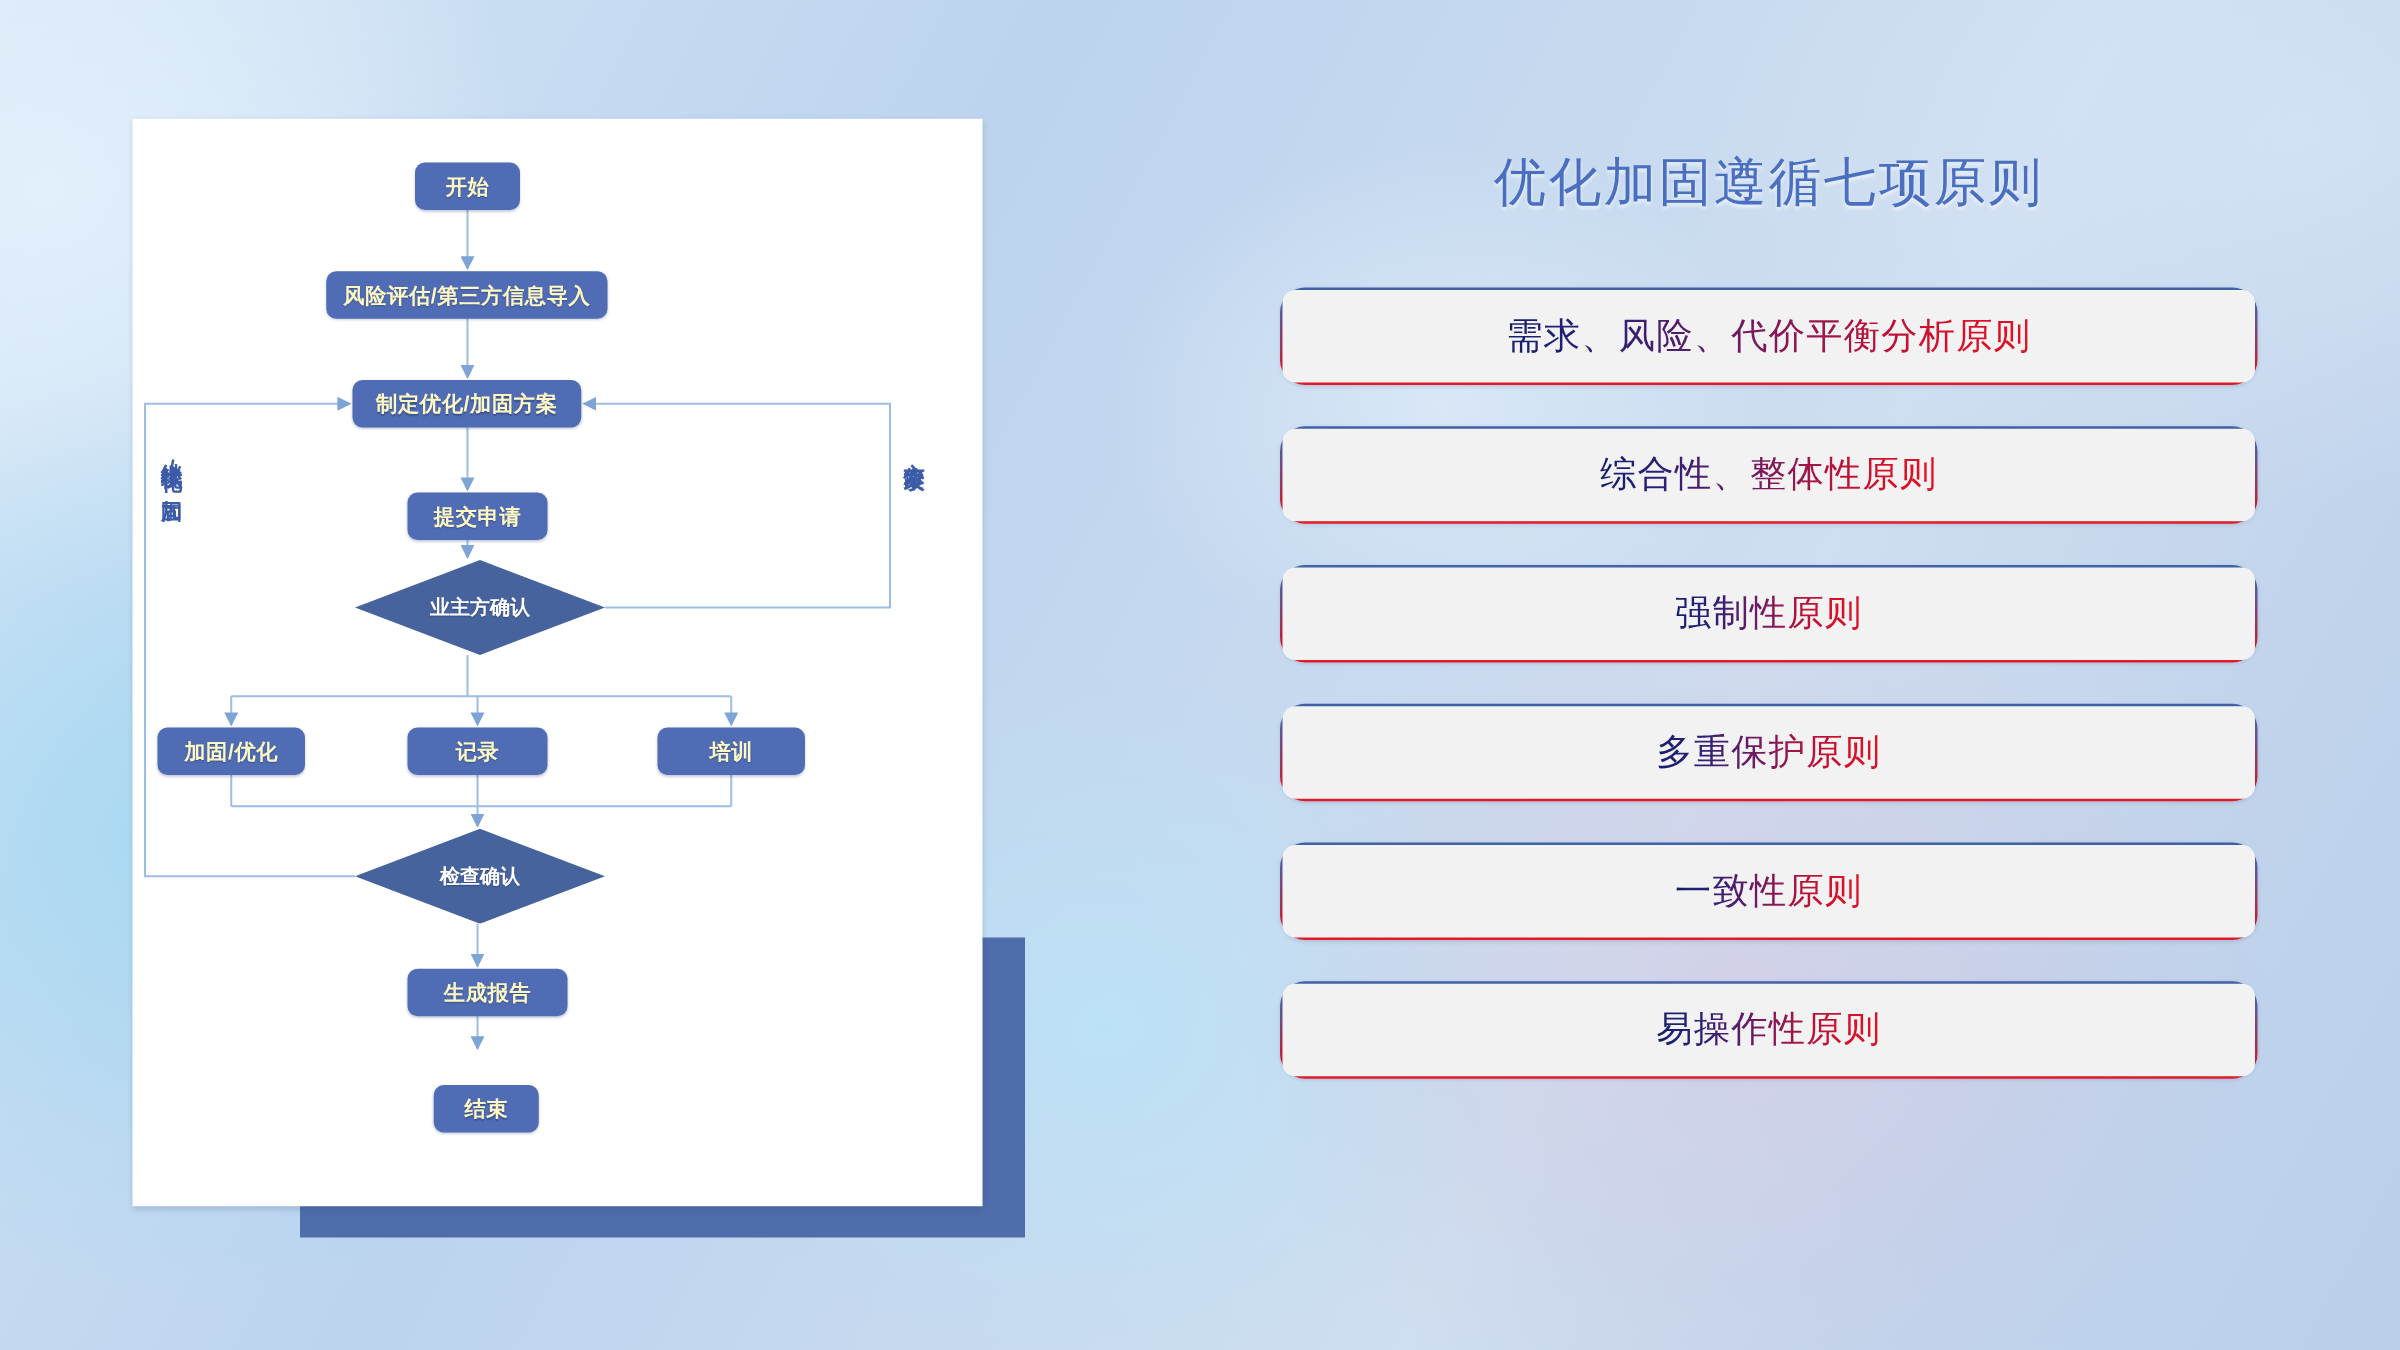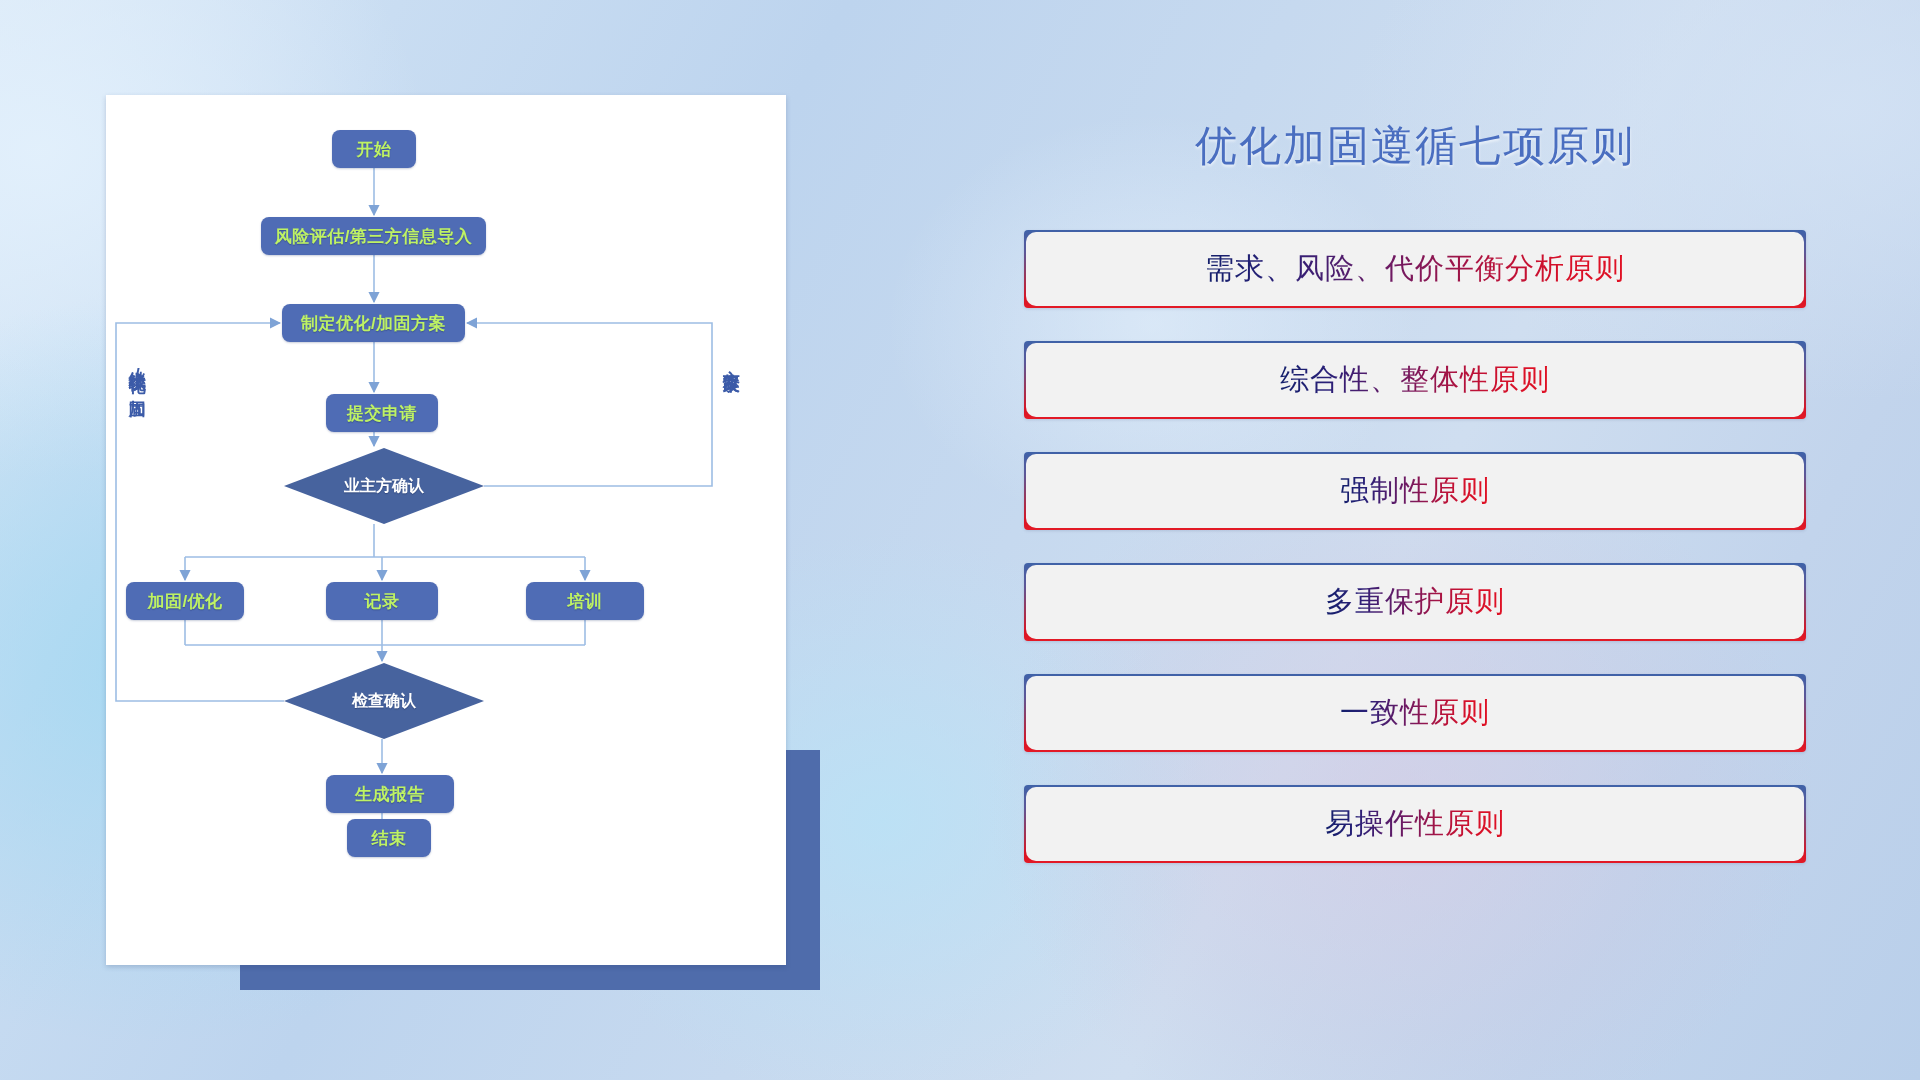--- a/index.html
+++ b/index.html
@@ -72,21 +72,21 @@
   
   #flow {
     position: absolute;
     left: 0; top: 0;
     width: 680px; height: 870px;
   }
   .fl-node {
     position: absolute;
     background: #4f6cb5;
     border-radius: 8px;
-    color: #bef264;
+    color: #fef9c3;
     font-weight: bold;
     display: flex;
     align-items: center;
     justify-content: center;
     letter-spacing: 0.5px;
     text-shadow: 0 1px 1px rgba(20,35,80,0.35);
     box-shadow: 0 1px 2px rgba(40,60,110,0.25);
   }
   .fl-diamond {
     position: absolute;
@@ -132,21 +132,21 @@
   #cards {
     position: absolute;
     left: 4px;
     top: 134px;
     width: 782px;
   }
   .pcard {
     position: relative;
     height: 78px;
     margin-bottom: 33px;
-    border-radius: 4px;
+    border-radius: 20px;
     padding: 2px;
     background: linear-gradient(to bottom, #3f62a8 0%, #5a5799 28%, #a03354 62%, #d81425 88%, #e31a26 100%);
     box-shadow: 0 1px 3px rgba(50,70,120,0.16);
   }
   .pcard-inner {
     width: 100%;
     height: 100%;
     border-radius: 10px;
     background: #f2f2f2;
     display: flex;
@@ -242,21 +242,21 @@
         </div>
         <div class="fl-node" style="left: 420px; top: 487px; width: 118px; height: 38px; font-size: 17px;">
           <span>培训</span>
         </div>
         <div class="fl-diamond" style="left: 178px; top: 568px; width: 200px; height: 76px; font-size: 16px;">
           <span>检查确认</span>
         </div>
         <div class="fl-node" style="left: 220px; top: 680px; width: 128px; height: 38px; font-size: 17px;">
           <span>生成报告</span>
         </div>
-        <div class="fl-node" style="left: 241px; top: 724px; width: 84px; height: 38px; font-size: 17px;">
+        <div class="fl-node" style="left: 241px; top: 773px; width: 84px; height: 38px; font-size: 17px;">
           <span>结束</span>
         </div>
         <div class="fl-vlabel" style="left: 22px; top: 262px; font-size: 17px;">继续优化/加固</div>
         <div class="fl-vlabel" style="left: 616px; top: 262px; font-size: 17px;">方案修改</div>
       </div>
   </div>
 
   <div id="right-panel">
     <div id="panel-title">优化加固遵循七项原则</div>
     <div id="cards">

